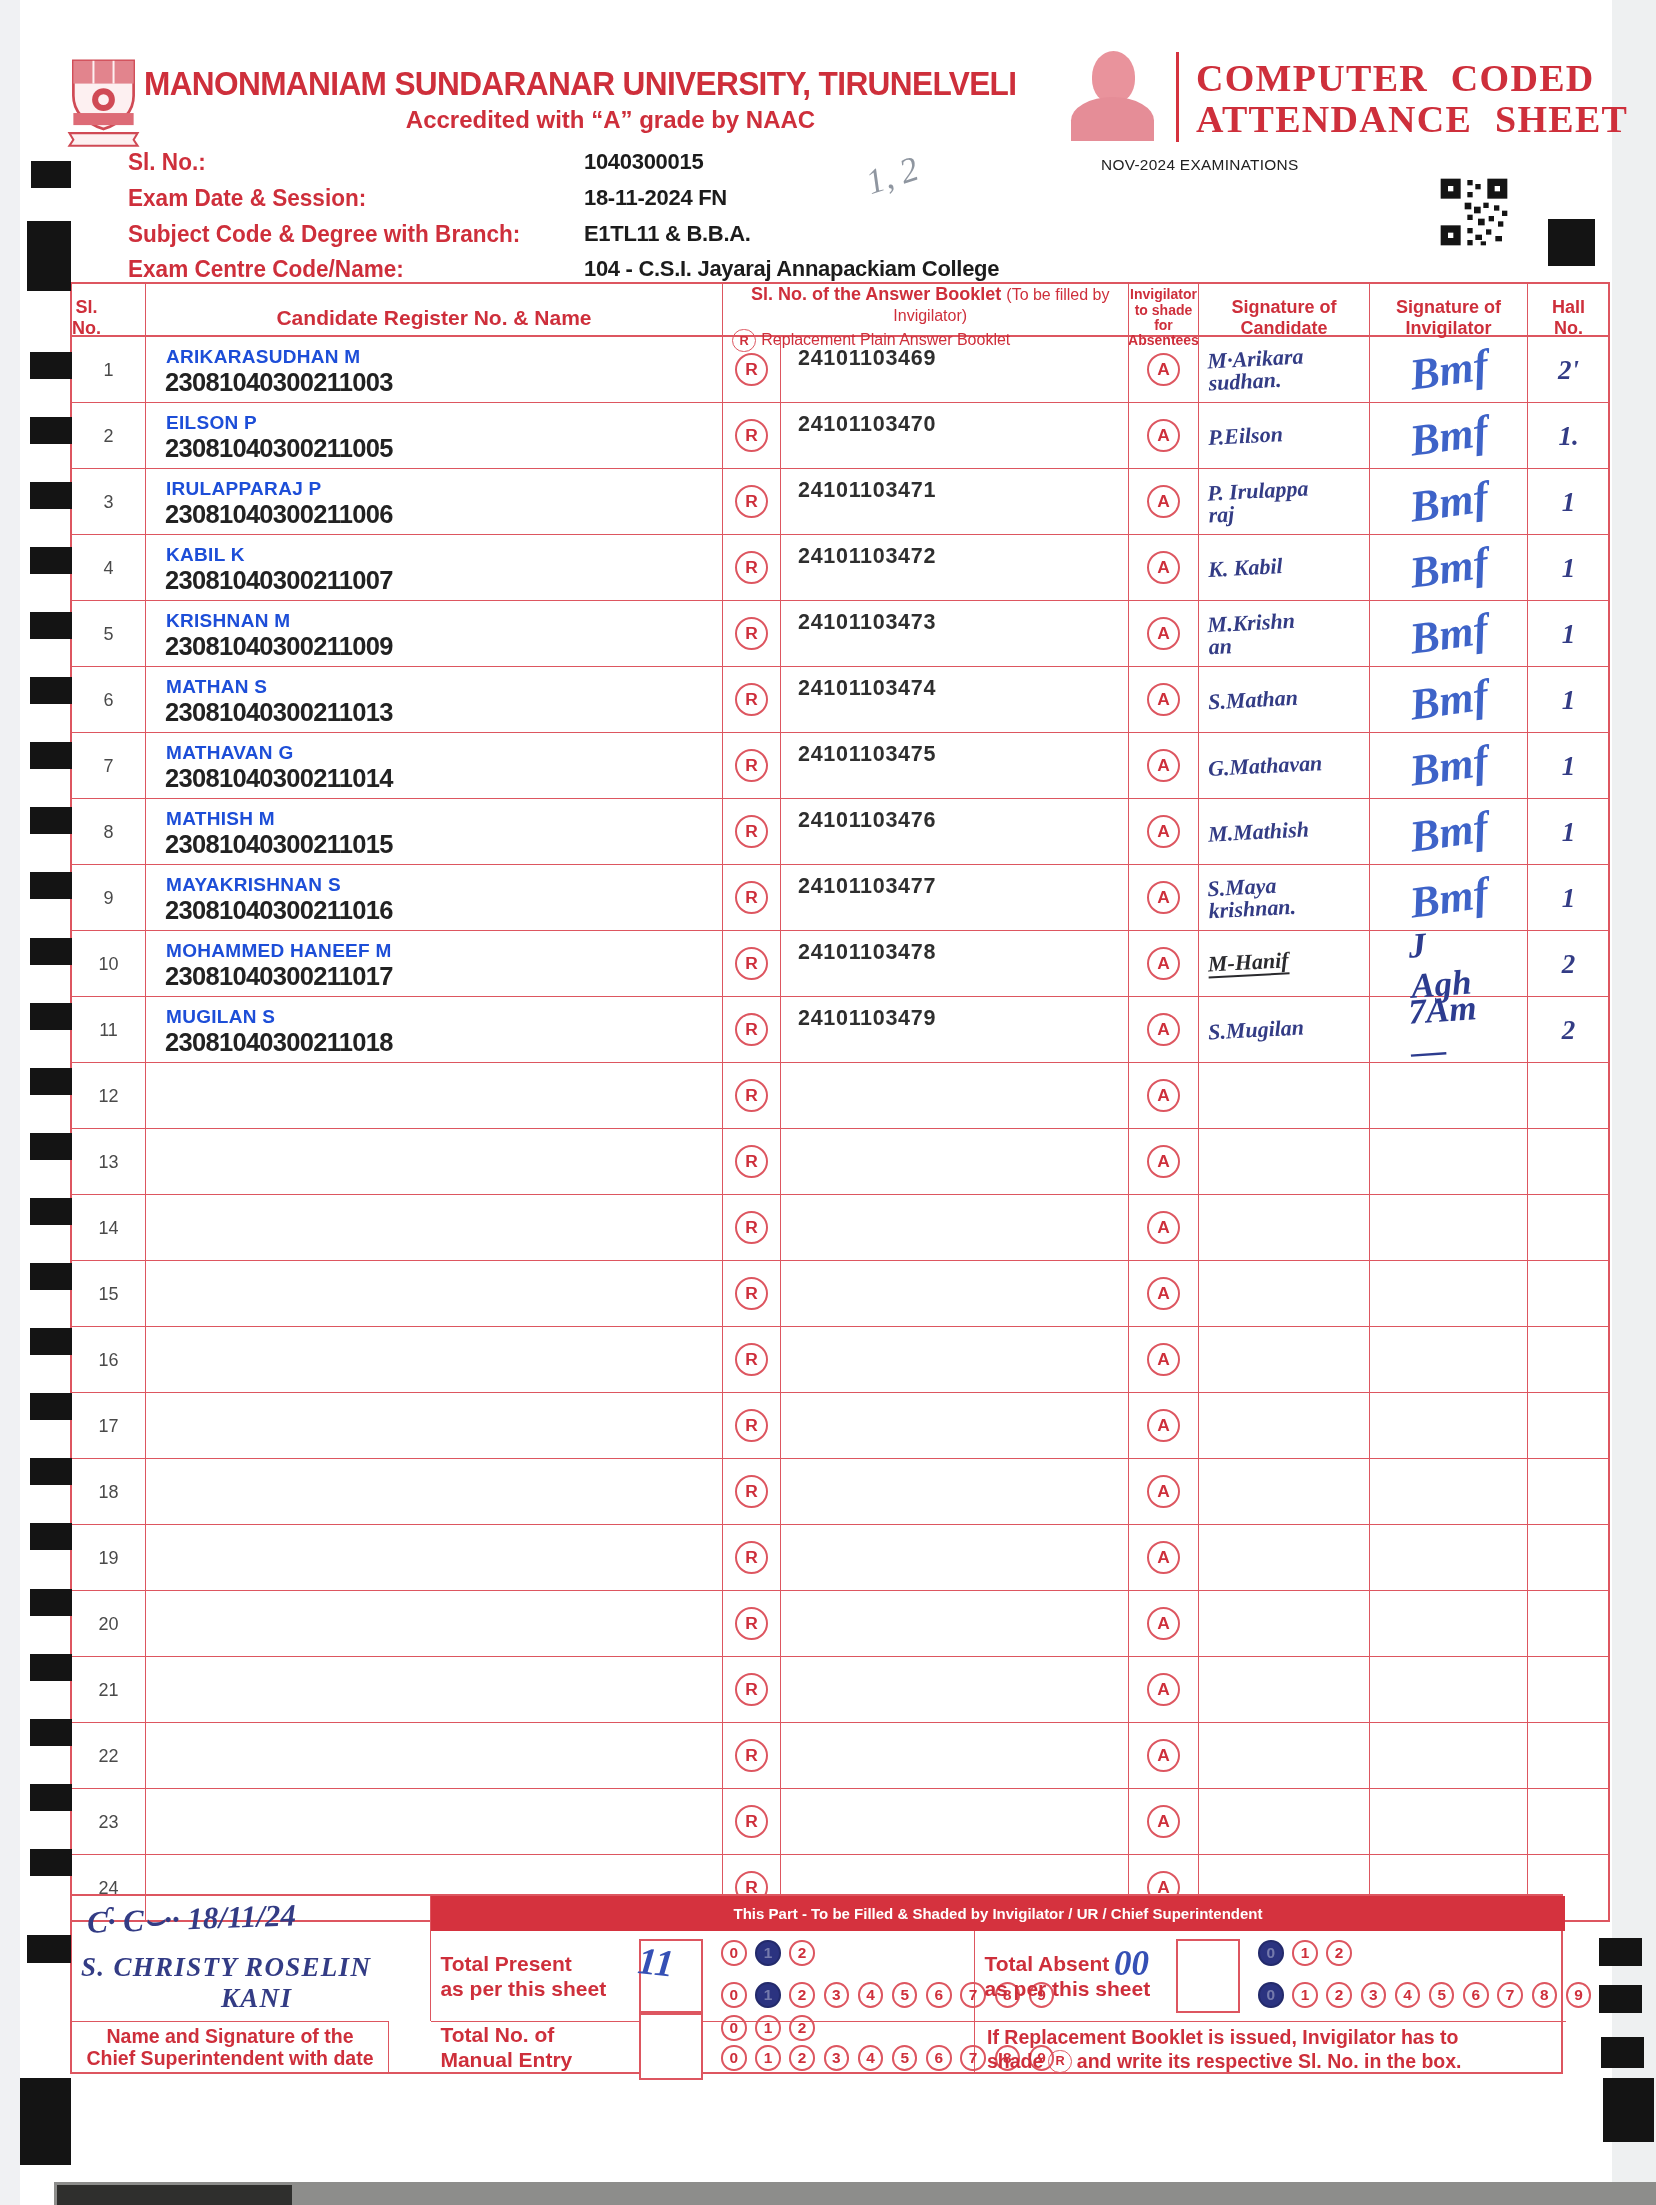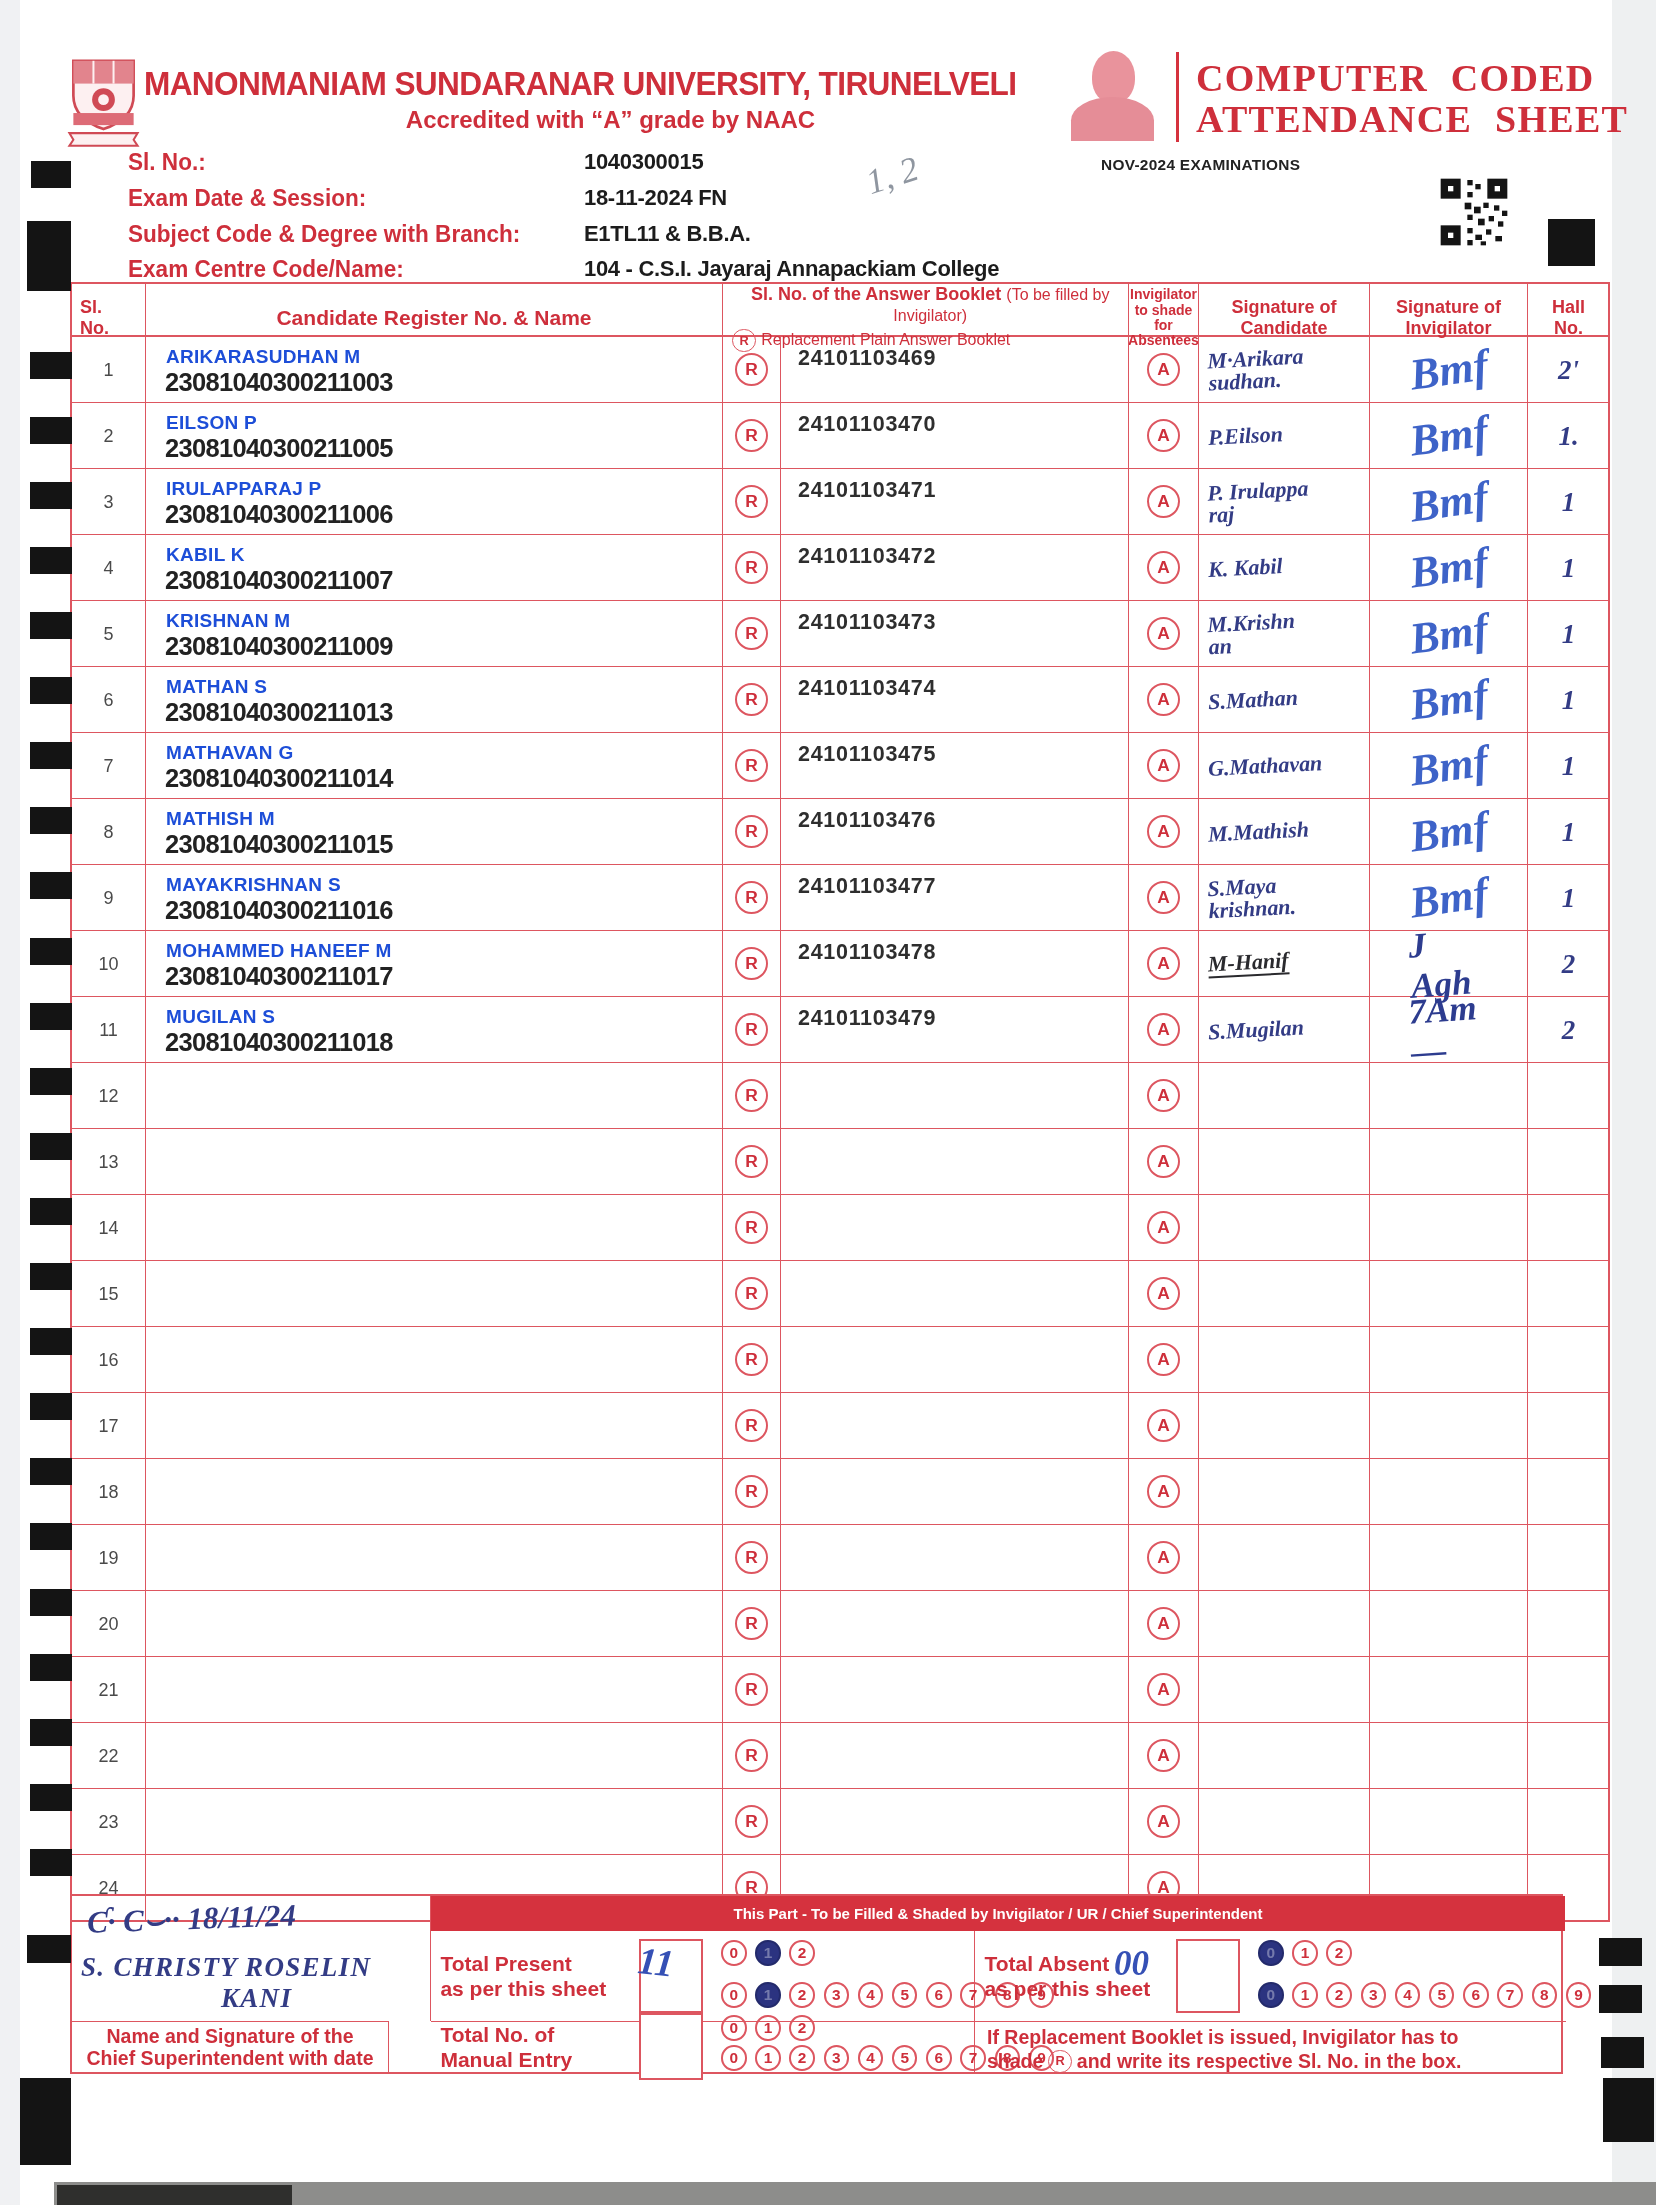--- a/index.html
+++ b/index.html
@@ -35,21 +35,21 @@
   }
   .portrait{left:1066px;top:46px;width:94px;height:95px;overflow:hidden;}
   .portrait .head{position:absolute;left:25.5px;top:5.4px;width:43px;height:52px;border-radius:50% 50% 45% 45%;background:#e9939c;}
   .portrait .body{position:absolute;left:5.4px;top:51px;width:83px;height:47px;border-radius:50% 50% 0 0;background:#e58d97;}
   .hdr-divider{left:1176px;top:52px;width:3.4px;height:90px;background:var(--red-bar);}
   .sheet-title{
     left:1196px;top:58px;width:433px;color:var(--red);
     font-family:"Liberation Serif", serif;font-weight:bold;font-size:38px;
     letter-spacing:1.3px;line-height:1.08;white-space:pre-line;word-spacing:12px;
   }
-  .exam-session{left:1101px;top:156px;font-size:15.4px;font-weight:bold;color:#222;letter-spacing:0.3px;}
+  .exam-session{left:1101px;top:156px;font-size:15.4px;font-weight:normal;color:#222;letter-spacing:0.3px;}
 
   
   .info-label{color:var(--red);font-weight:bold;font-size:23.5px;white-space:nowrap;transform:scaleX(.96);transform-origin:left;}
   .info-value{color:#1c1c1c;font-weight:bold;font-size:22px;white-space:nowrap;letter-spacing:-0.3px;}
 
   
   .qr{left:1438px;top:176px;width:72px;height:72px;}
   .blk{background:#141414;position:absolute;}
 
   
@@ -59,21 +59,21 @@
   }
   .thead,.trow{
     display:grid;grid-template-columns:74px 577px 406px 70px 171px 158px 81px;
   }
   .thead{height:51px;border-bottom:2px solid var(--red-line);}
   .trow{height:65px;border-bottom:1.3px solid var(--red-line);}
   .trow:last-child{border-bottom:none;}
   .td,.th{border-right:1.3px solid var(--red-line);box-sizing:border-box;position:relative;}
   .td:last-child,.th:last-child{border-right:none;}
   .th{color:var(--red);display:flex;align-items:center;justify-content:center;text-align:center;}
-  .th-sl{font-weight:bold;font-size:18px;white-space:pre-line;text-align:left;justify-content:flex-start;padding-left:8px;}
+  .th-sl{font-weight:bold;font-size:18px;white-space:pre-line;text-align:center;justify-content:flex-start;}
   .th-name{font-weight:bold;font-size:21px;}
   .th-book{flex-direction:column;align-items:flex-start;padding-left:9.4px;justify-content:center;}
   .th-book .l1{font-size:18px;font-weight:bold;}
   .th-book .l1 .note{font-weight:normal;font-size:16px;}
   .th-book .l2{font-size:16px;font-weight:normal;margin-top:2.7px;display:flex;align-items:center;gap:5.4px;}
   .th-abs{font-weight:bold;font-size:14px;white-space:pre-line;line-height:1.1;}
   .th-sig{font-weight:bold;font-size:18px;white-space:pre-line;}
   .th-hall{font-weight:bold;font-size:18px;white-space:pre-line;}
 
   .slno{position:absolute;left:0;right:0;top:50%;transform:translateY(-50%);text-align:center;color:#4a4a4a;font-size:18px;}

